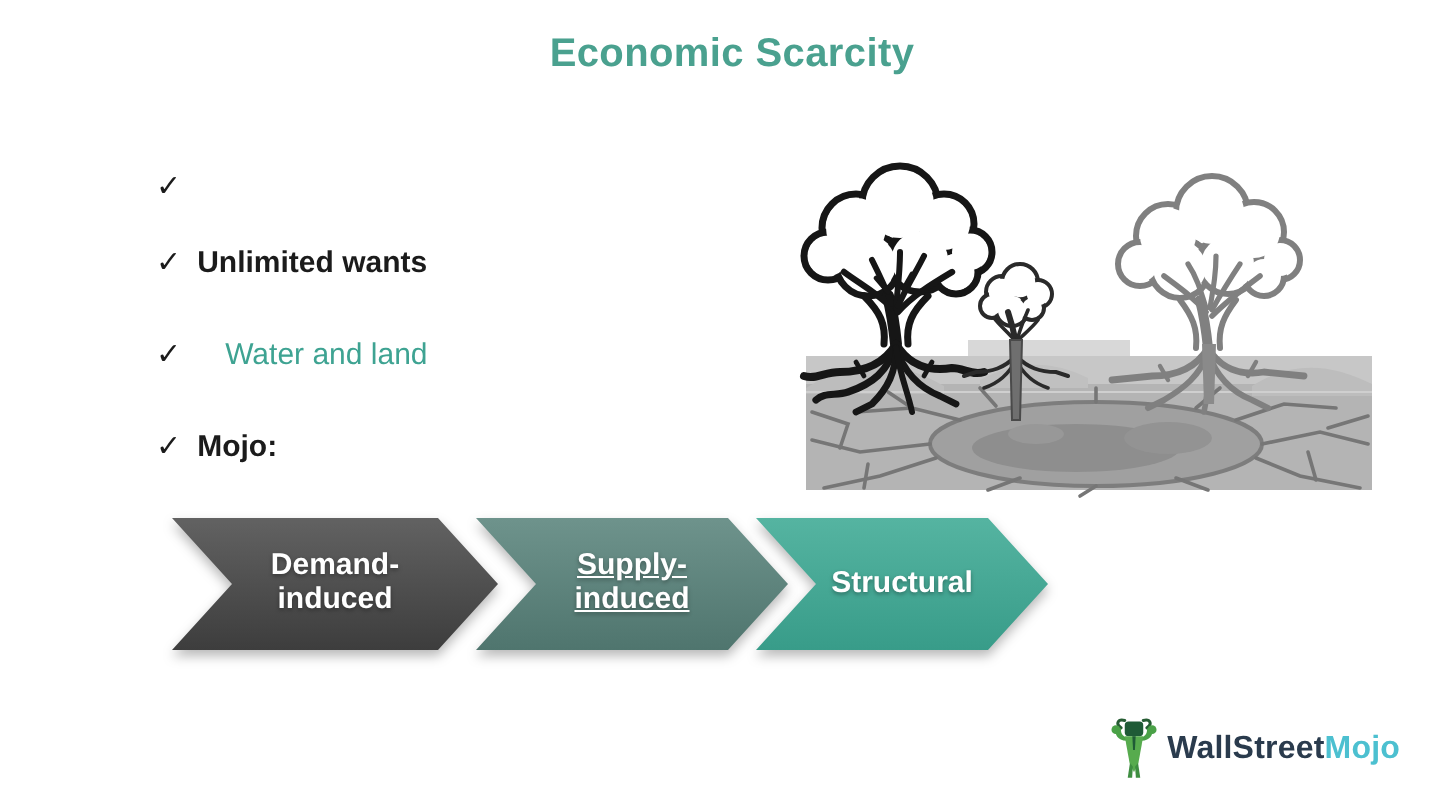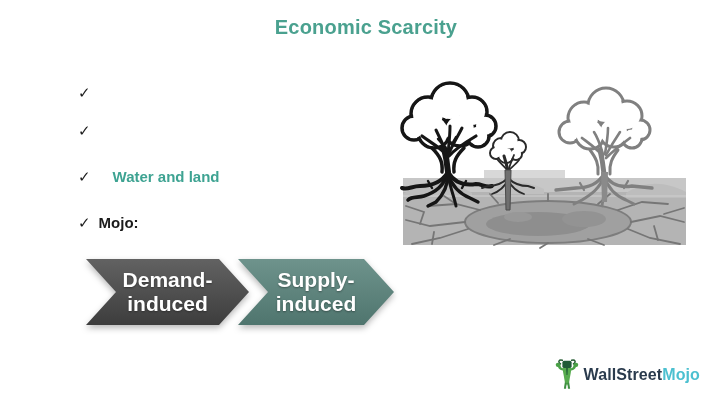--- a/index.html
+++ b/index.html
@@ -11,51 +11,52 @@
   .title{
     position:absolute;top:16px;left:366px;transform:translateX(-50%);
     font-size:20px;font-weight:700;letter-spacing:.2px;white-space:nowrap;
   }
   
   .bullet{
     position:absolute;left:78px;display:flex;align-items:baseline;
     font-size:15px;font-weight:700;color:#1b1b1b;white-space:nowrap;
   }
   .bullet .check{font-weight:400;font-size:15px;margin-right:8px;color:#1b1b1b;}
-  .bullet .val{font-weight:700;margin-left:14px;text-align:right;}
+  .bullet .val{font-weight:400;margin-left:14px;text-align:right;}
   .b0{top:84px}.b1{top:122px}.b2{top:168px}.b3{top:214px}
   
   .illustration{position:absolute;left:398px;top:76px;width:290px;height:176px;}
   
   .arrow-wrap{position:absolute;top:259px;height:66px;filter:drop-shadow(0 3px 3px rgba(0,0,0,.28));}
   .aw0{left:86px;width:163px}.aw1{left:238px;width:156px}.aw2{left:378px;width:146px}
   .chev{
     width:100%;height:100%;
     clip-path:polygon(0 0,calc(100% - 30px) 0,100% 50%,calc(100% - 30px) 100%,0 100%,30px 50%);
     display:flex;flex-direction:column;align-items:center;justify-content:center;
-    font-size:21px;font-weight:700;line-height:1.12;
+    font-size:15px;font-weight:700;line-height:1.12;
     text-shadow:0 1px 2px rgba(0,0,0,.35);
   }
   .chev .l2:empty{display:none}
   
   .logo{position:absolute;right:12px;bottom:10px;display:flex;align-items:center;gap:5px;}
   .logo-text{font-size:16px;font-weight:800;letter-spacing:.1px;white-space:nowrap;}
 </style>
 </head>
 <body>
 
 <div class="slide">
 
   <div class="title" style="color: rgb(74, 161, 143);">Economic Scarcity</div>
 
   <div class="bullet b0">
     <span class="check">✓</span>
   </div>
   <div class="bullet b1">
     <span class="check">✓</span>
+    <span>Unlimited wants</span>
   </div>
   <div class="bullet b2">
     <span class="check">✓</span>
     <span class="val" style="color: rgb(62, 163, 146);">Water and land</span>
   </div>
   <div class="bullet b3">
     <span class="check">✓</span>
     <span>Mojo:</span>
   </div>
 
@@ -211,23 +212,29 @@
     </g>
   </svg>
 
   <div class="arrow-wrap aw0">
     <div class="chev" style="background: linear-gradient(rgb(98, 98, 98), rgb(61, 61, 61)); color: rgb(255, 255, 255);">
       <div class="l1">Demand-</div>
       <div class="l2">induced</div>
     </div>
   </div>
   <div class="arrow-wrap aw1">
-    <div class="chev" style="background: linear-gradient(rgb(110, 147, 140), rgb(79, 117, 110)); color: rgb(255, 255, 255);">
+    <div class="chev" style="background: linear-gradient(rgb(110, 147, 140), rgb(79, 117, 110)); color: rgb(255, 255, 255); text-decoration: underline;">
       <div class="l1">Supply-</div>
       <div class="l2">induced</div>
+    </div>
+  </div>
+  <div class="arrow-wrap aw2">
+    <div class="chev" style="background: linear-gradient(rgb(85, 180, 161), rgb(56, 156, 137)); color: rgb(255, 255, 255);">
+      <div class="l1">Structural</div>
+
     </div>
   </div>
 
   <div class="logo">
     <svg width="24" height="32" viewBox="0 0 26 34" xmlns="http://www.w3.org/2000/svg">
       <path d="M6,5 C3,3 4,0 8,1" stroke="#265c33" stroke-width="1.6" fill="none" stroke-linecap="round"></path>
       <path d="M20,5 C23,3 22,0 18,1" stroke="#265c33" stroke-width="1.6" fill="none" stroke-linecap="round"></path>
       <rect x="8" y="1.5" width="10" height="8" rx="2" fill="#1f5b36"></rect>
       <circle cx="3.2" cy="6" r="2.4" fill="#4aa147"></circle>
       <circle cx="22.8" cy="6" r="2.4" fill="#4aa147"></circle>

